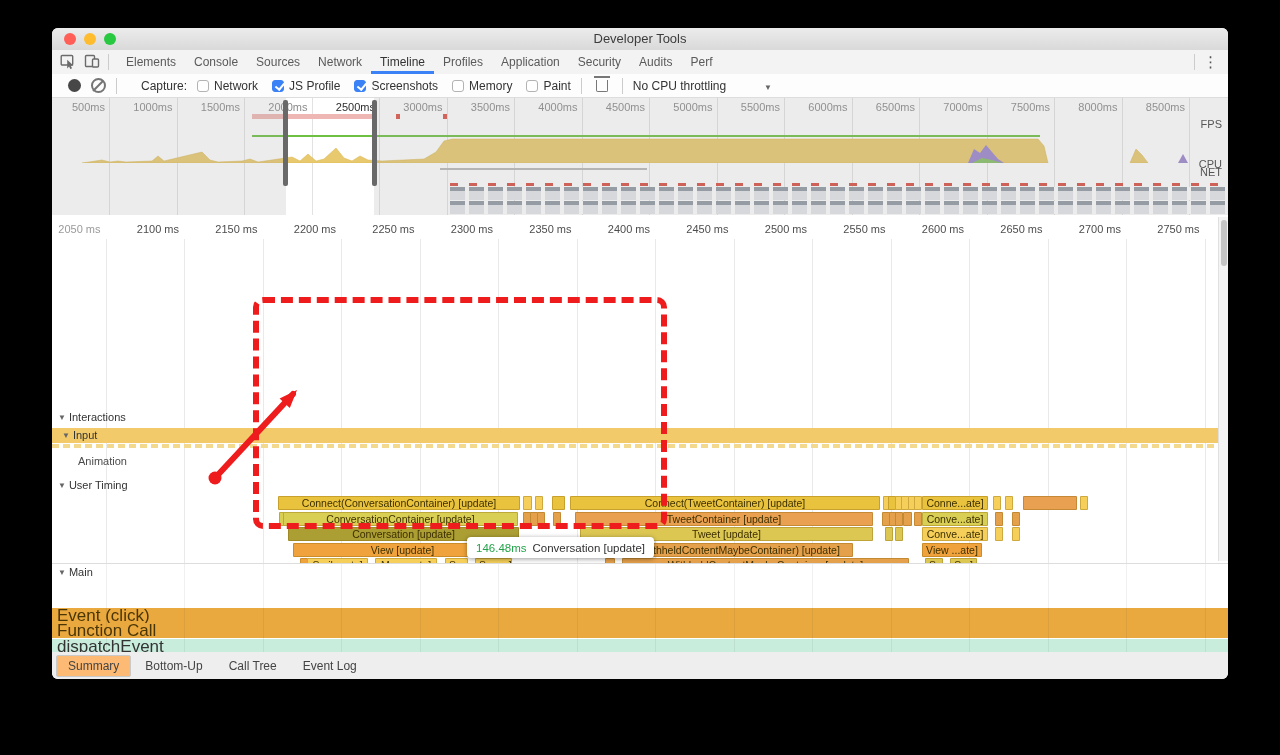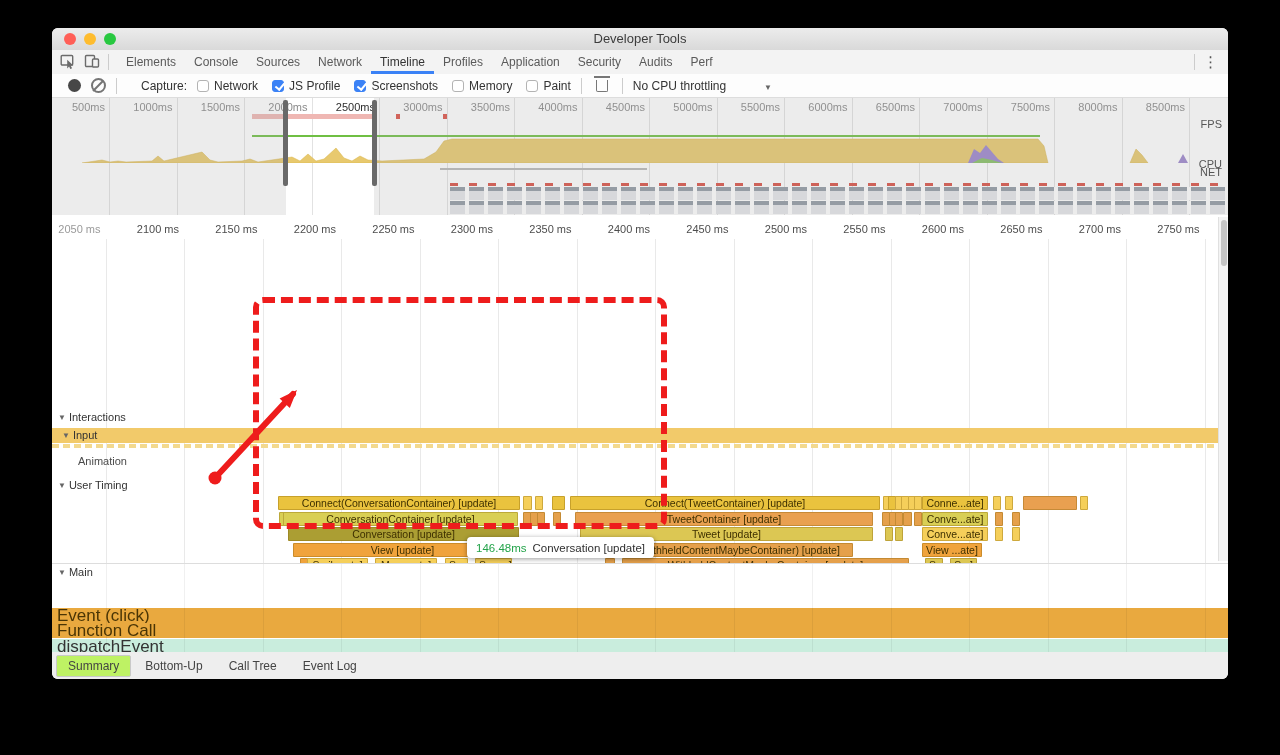--- a/index.html
+++ b/index.html
@@ -84,21 +84,21 @@
   
   .mainsection{position:absolute;left:0;top:535px;width:100%;height:88px;background:#fff;border-top:1px solid #ddd;overflow:hidden;}
   .mrow{position:absolute;left:0;width:100%;height:15px;font-size:17px;line-height:15px;padding-left:5px;box-sizing:border-box;z-index:1;margin-top:28px;}
   .mk-orange{background:var(--mainbar);color:#4a3505;}
   .mk-teal{background:var(--teal);color:#333;}
   .vline2{position:absolute;top:0;width:1px;height:88px;background:rgba(0,0,0,.06);z-index:3;}
   
   .bottombar{position:absolute;left:0;top:623px;width:100%;height:28px;background:#eee;
     border-top:1px solid #ccc;display:flex;align-items:center;font-size:12px;color:#444;gap:2px;padding-left:4px;box-sizing:border-box;}
   .btab{padding:4px 12px;border-radius:2px;}
-  .btab.active{background:#bef264;border:1px solid #c9c9c9;padding:3px 11px;}
+  .btab.active{background:#fdba74;border:1px solid #c9c9c9;padding:3px 11px;}
   
   .dashedbox{position:absolute;left:201px;top:269px;width:402px;height:220px;
     border:6px dashed var(--annotation-red);border-radius:10px;z-index:8;}
   .ann-text{position:absolute;left:10px;top:450px;width:142px;text-align:right;z-index:9;
     font-size:21px;font-weight:bold;color:var(--annotation-red);line-height:26px;}
   .arrowsvg{position:absolute;left:150px;top:352px;z-index:9;}
   .nosel{user-select:none;}
 </style>
 </head>
 <body class="nosel">

